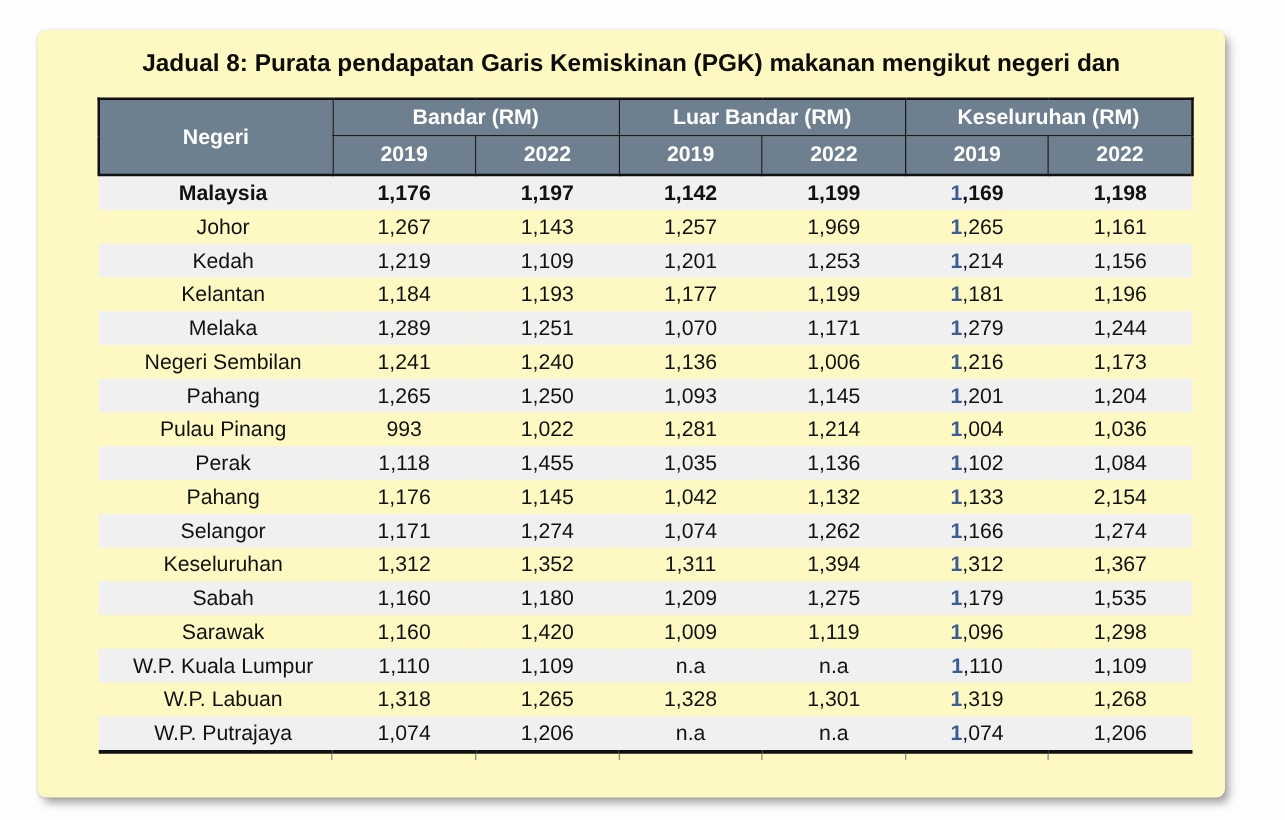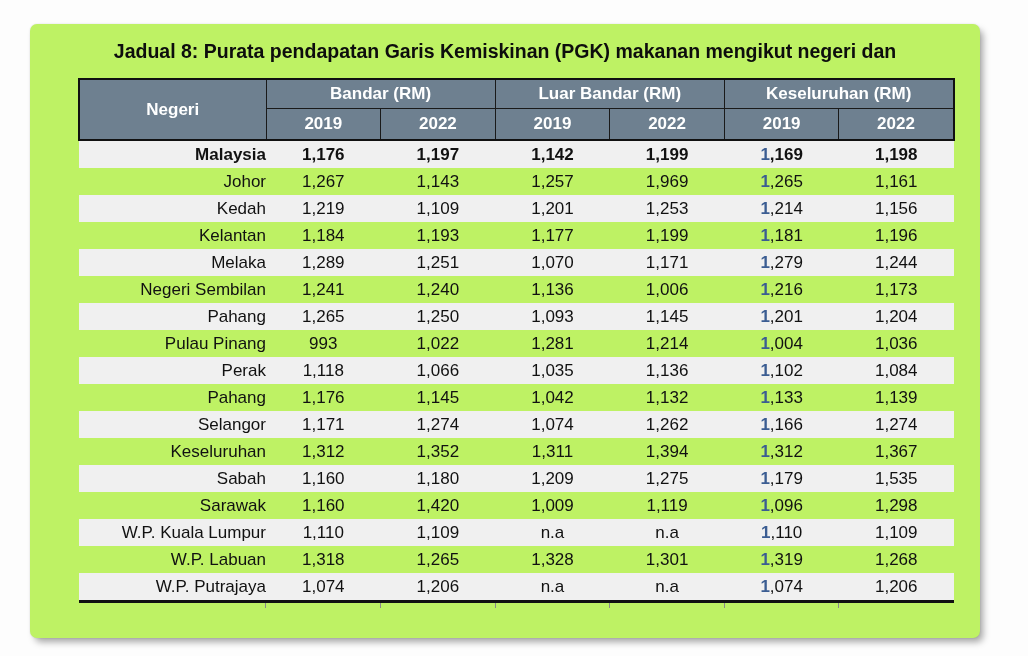--- a/index.html
+++ b/index.html
@@ -6,21 +6,21 @@
   body{
     width:1028px;height:656px;
     background:#fdfdfd;
     font-family:"Liberation Sans","DejaVu Sans",sans-serif;
     position:relative;overflow:hidden;
     --header-bg:#6e8090;--header-text:#ffffff;--stripe:#f0f0f0;
     --border-dark:#1a1a1a;--lead-digit:#3b5d92;
   }
   .card{
     position:absolute;left:30px;top:24px;width:950px;height:614px;
-    background:#bef264;border-radius:7px;
+    background:#fef9c3;border-radius:7px;
     box-shadow:4px 5px 7px -1px rgba(0,0,0,0.35), 0 0 2px rgba(0,0,0,0.12);
   }
   .title{
     padding-top:13px;text-align:center;
     font-size:19.5px;font-weight:bold;color:#0d0d0d;line-height:28px;
   }
   table.pgk{
     border-collapse:collapse;table-layout:fixed;
     margin:13px 0 0 48px;width:875px;
     border-bottom:3px solid #111;
@@ -34,21 +34,21 @@
   }
   thead tr.group-row th{height:28px;border-top:2px solid #111;}
   thead tr.year-row th{height:30px;}
   thead th.corner{border-left:2px solid #111;vertical-align:middle;}
   thead th.grp-last, thead th.yr-last{border-right:2px solid #111;}
   thead{border-bottom:2px solid #111;border-radius:11px;}
   tbody td{
     height:27px;font-size:17px;color:#111;text-align:center;
     padding:0;border:none;
   }
-  tbody td.negeri{text-align:right;padding-left:12px;}
+  tbody td.negeri{text-align:center;padding-left:12px;}
   tbody tr:nth-child(odd) td{background:var(--stripe);}
   tbody tr.bold td{font-weight:bold;}
   td .lead{font-weight:bold;color:var(--lead-digit);}
   .ticks{
     position:relative;margin-left:48px;width:875px;height:7px;
   }
   .ticks span{
     position:absolute;top:0;width:1px;height:5px;background:#8a8a8a;display:block;
   }
 </style>
@@ -155,34 +155,34 @@
           <td>993</td>
           <td>1,022</td>
           <td>1,281</td>
           <td>1,214</td>
           <td><span class="lead">1</span>,004</td>
           <td>1,036</td>
         </tr>
         <tr>
           <td class="negeri">Perak</td>
           <td>1,118</td>
-          <td>1,066</td>
+          <td>1,455</td>
           <td>1,035</td>
           <td>1,136</td>
           <td><span class="lead">1</span>,102</td>
           <td>1,084</td>
         </tr>
         <tr>
           <td class="negeri">Pahang</td>
           <td>1,176</td>
           <td>1,145</td>
           <td>1,042</td>
           <td>1,132</td>
           <td><span class="lead">1</span>,133</td>
-          <td>1,139</td>
+          <td>2,154</td>
         </tr>
         <tr>
           <td class="negeri">Selangor</td>
           <td>1,171</td>
           <td>1,274</td>
           <td>1,074</td>
           <td>1,262</td>
           <td><span class="lead">1</span>,166</td>
           <td>1,274</td>
         </tr>

